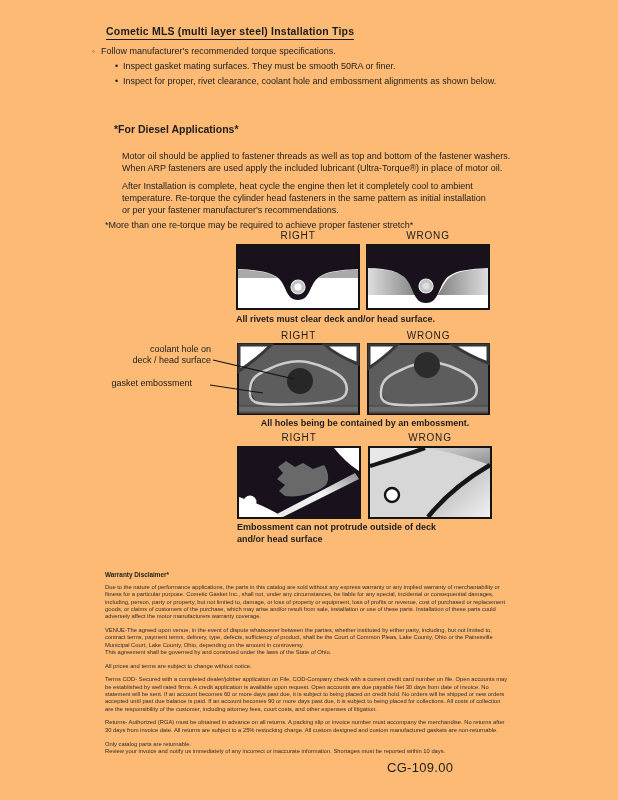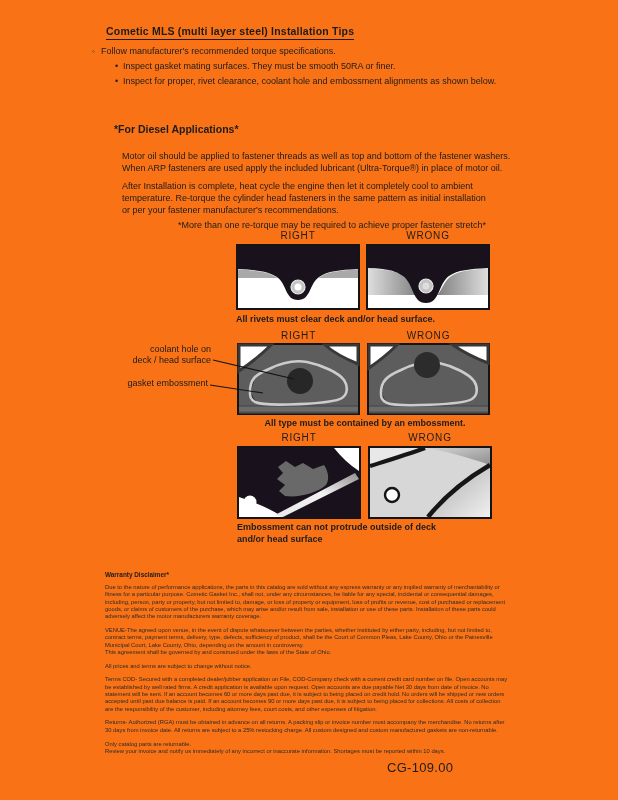--- a/index.html
+++ b/index.html
@@ -1,40 +1,40 @@
 <!DOCTYPE html>
 <html><head>
 <meta charset="utf-8">
 <style>
   html,body{margin:0;padding:0;background:#ffffff;}
   #page{
-    position:relative;width:618px;height:800px;background:#f97316;overflow:hidden;
+    position:relative;width:618px;height:800px;background:#fdba74;overflow:hidden;
     font-family:"Liberation Sans","DejaVu Sans",sans-serif;color:#1c1c1c;
   }
   .abs{position:absolute;}
   .title{
     left:106px;top:25px;font-size:10.5px;font-weight:bold;letter-spacing:.2px;
     border-bottom:1.5px solid #1c1c1c;padding-bottom:2px;width:fit-content;margin:0;
   }
   .bullets{left:92px;top:44px;font-size:9px;line-height:15px;}
   .b{white-space:nowrap;}
   .b .m{display:inline-block;width:9px;font-size:8px;}
   .b.sub{margin-left:23px;}
   .b.sub .m{font-size:9px;width:8px;}
   .diesel-h{left:106px;top:115px;font-size:10.5px;font-weight:bold;margin:8px;}
   .para{font-size:9px;line-height:12px;white-space:pre-line;margin:16px;width:420px;}
   .p1{left:106px;top:134px;}
   .p2{left:106px;top:164px;}
-  .note{left:106px;top:203px;text-align:center;}
+  .note{left:89px;top:203px;}
   .rw-label{font-size:10px;font-weight:normal;letter-spacing:.8px;text-align:center;}
   .panel-svg{display:block;}
   .caption{font-size:9px;font-weight:bold;white-space:pre-line;line-height:12px;}
   .callout{font-size:9px;line-height:10.5px;text-align:right;white-space:pre-line;}
   .co-coolant{left:96px;top:344px;width:115px;}
-  .co-emboss{left:93px;top:378px;width:115px;}
+  .co-emboss{left:77px;top:378px;width:115px;}
   #leader-lines{left:0;top:0;pointer-events:none;z-index:6;}
   .warranty{left:105px;top:571px;width:416px;}
   .warranty h3{font-size:6.4px;margin:0 0 6px 0;}
   .warranty p{font-size:5.8px;line-height:7.3px;margin:0 0 6.5px 0;white-space:pre-line;color:#2a2a2a;}
   .pagenum{left:387px;top:760px;font-size:13px;letter-spacing:.3px;}
 </style>
 </head>
 <body>
 
 <div id="page">
@@ -113,21 +113,21 @@
     <path d="M2,2 L30,2 C22,10 12,18 2,25 Z" fill="#ffffff" stroke="#383838" stroke-width="3"></path>
     <path d="M121,2 L86,2 C96,9 108,15 121,20 Z" fill="#ffffff" stroke="#383838" stroke-width="3"></path>
     <rect x="2" y="63" width="119" height="7" fill="#6b6b6b"></rect>
     <line x1="2" y1="63" x2="121" y2="63" stroke="#454545" stroke-width="1"></line>
     <rect x="2" y="68.6" width="119" height="2" fill="#4e4e4e"></rect>
     <path d="M17,39 C13,47 13,56 21,61" stroke="#1f1f1f" stroke-width="2.4" fill="none"></path>
     <path d="M14,50 C14,38 20,33 34,27 C48,20 60,18 72,20 C86,23 102,31 107,38 C111,44 111,52 105,56 C96,62 30,64 20,60 C14,57 14,54 14,50 Z" fill="none" stroke="#cccccc" stroke-width="2.6"></path>
     <circle cx="60" cy="22" r="13" fill="#2c2c2c"></circle>
   </svg>
 
-  <div class="abs caption" style="left:240px;top:417px;width:250px;text-align:center;">All type must be contained by an embossment.</div>
+  <div class="abs caption" style="left:240px;top:417px;width:250px;text-align:center;">All holes being be contained by an embossment.</div>
 
   <div class="abs rw-label" style="left:237px;top:432px;width:124px;">RIGHT</div>
   <div class="abs rw-label" style="left:368px;top:432px;width:124px;">WRONG</div>
 
   <svg class="abs panel-svg" style="left:237px;top:446px;" width="124" height="73" viewBox="0 0 124 73">
     <defs>
       <linearGradient id="gstripe" x1="0" y1="1" x2="1" y2="0">
         <stop offset="0" stop-color="#e8e8e8"></stop>
           <stop offset="0.55" stop-color="#f2f2f2"></stop>
           <stop offset="1" stop-color="#8f8f8f"></stop>

